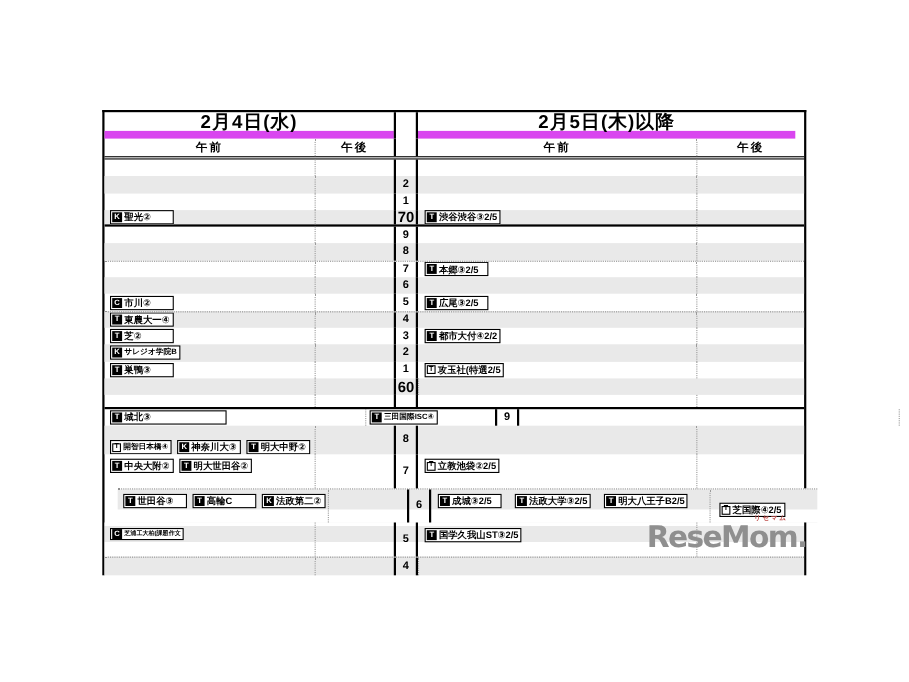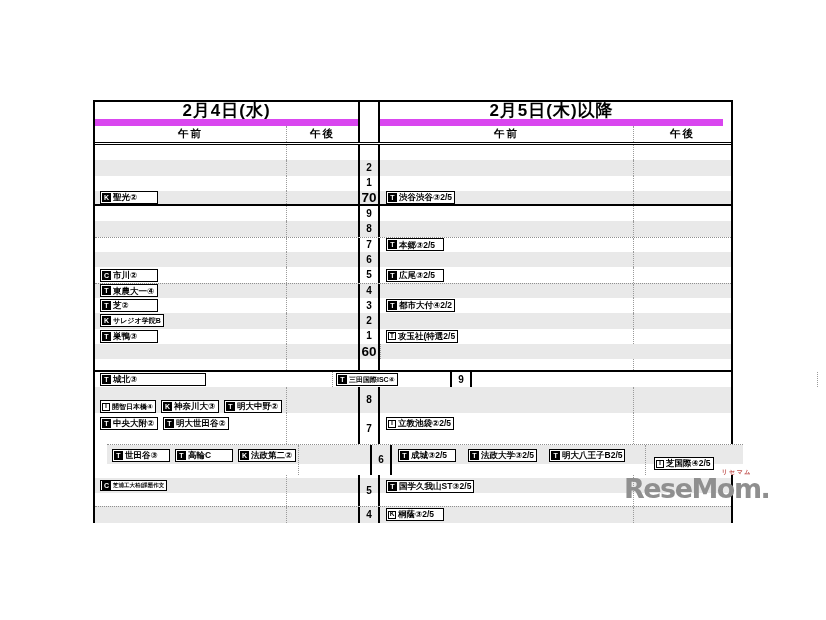--- a/index.html
+++ b/index.html
@@ -45,21 +45,21 @@
        justify-content:center;font-size:7px;font-weight:bold;line-height:1;flex-shrink:0;box-sizing:border-box}
   .pfx.solid{background:#000;color:#fff}
   .pfx.out{border:1px solid #000;color:#000;width:8px;height:8px;font-size:6.5px;background:#fff}
   .txt{font-size:8.5px;font-weight:600;white-space:nowrap;padding-right:2px;line-height:1}
   .box.small .txt{font-size:7px}
   .box.small{min-width:52px}
   .box.tiny{height:11px;min-width:0}
   .box.tiny .txt{font-size:5.5px}
   .box.wide{min-width:106px}
   
-  .wm{position:absolute;left:624px;top:469px;width:142px;text-align:right;pointer-events:none}
+  .wm{position:absolute;left:588px;top:469px;width:142px;text-align:right;pointer-events:none}
   .wm-ruby{display:block;font-size:6px;letter-spacing:1.5px;color:#c0504d;
            margin:0 14px 0 0;line-height:1;text-align:right;font-weight:bold}
   .wm-text{font-size:27px;font-weight:bold;color:#8f8f8f;letter-spacing:-1.5px;line-height:1;
            font-family:"DejaVu Sans","Liberation Sans",sans-serif}
 </style>
 </head>
 <body>
 
 <div id="chart">
   <div id="hdr1">
@@ -386,26 +386,20 @@
           </span>
         </div>
         <div class="c rpm" style="align-items: flex-start; padding-top: 5px;"></div>
       </div>
       <div class="row shade-g dotted" style="height: 17px;">
         <div class="c lam" style="align-items: flex-start; padding-top: 1px;"></div>
         <div class="c lpm" style="align-items: flex-start; padding-top: 1px;"></div>
         <div class="c sc">
           <span class="sclab">4</span>
         </div>
-        <div class="c ram" style="align-items: flex-start; padding-top: 1px;">
-          <span class="box">
-            <span class="pfx out">K</span>
-            <span class="txt">桐蔭③2/5</span>
-          </span>
-        </div>
         <div class="c rpm" style="align-items: flex-start; padding-top: 1px;"></div>
       </div>
     </div>
 </div>
 
 <div class="wm">
   <span class="wm-ruby">リセマム</span>
   <span class="wm-text">ReseMom.</span>
 </div>
 

